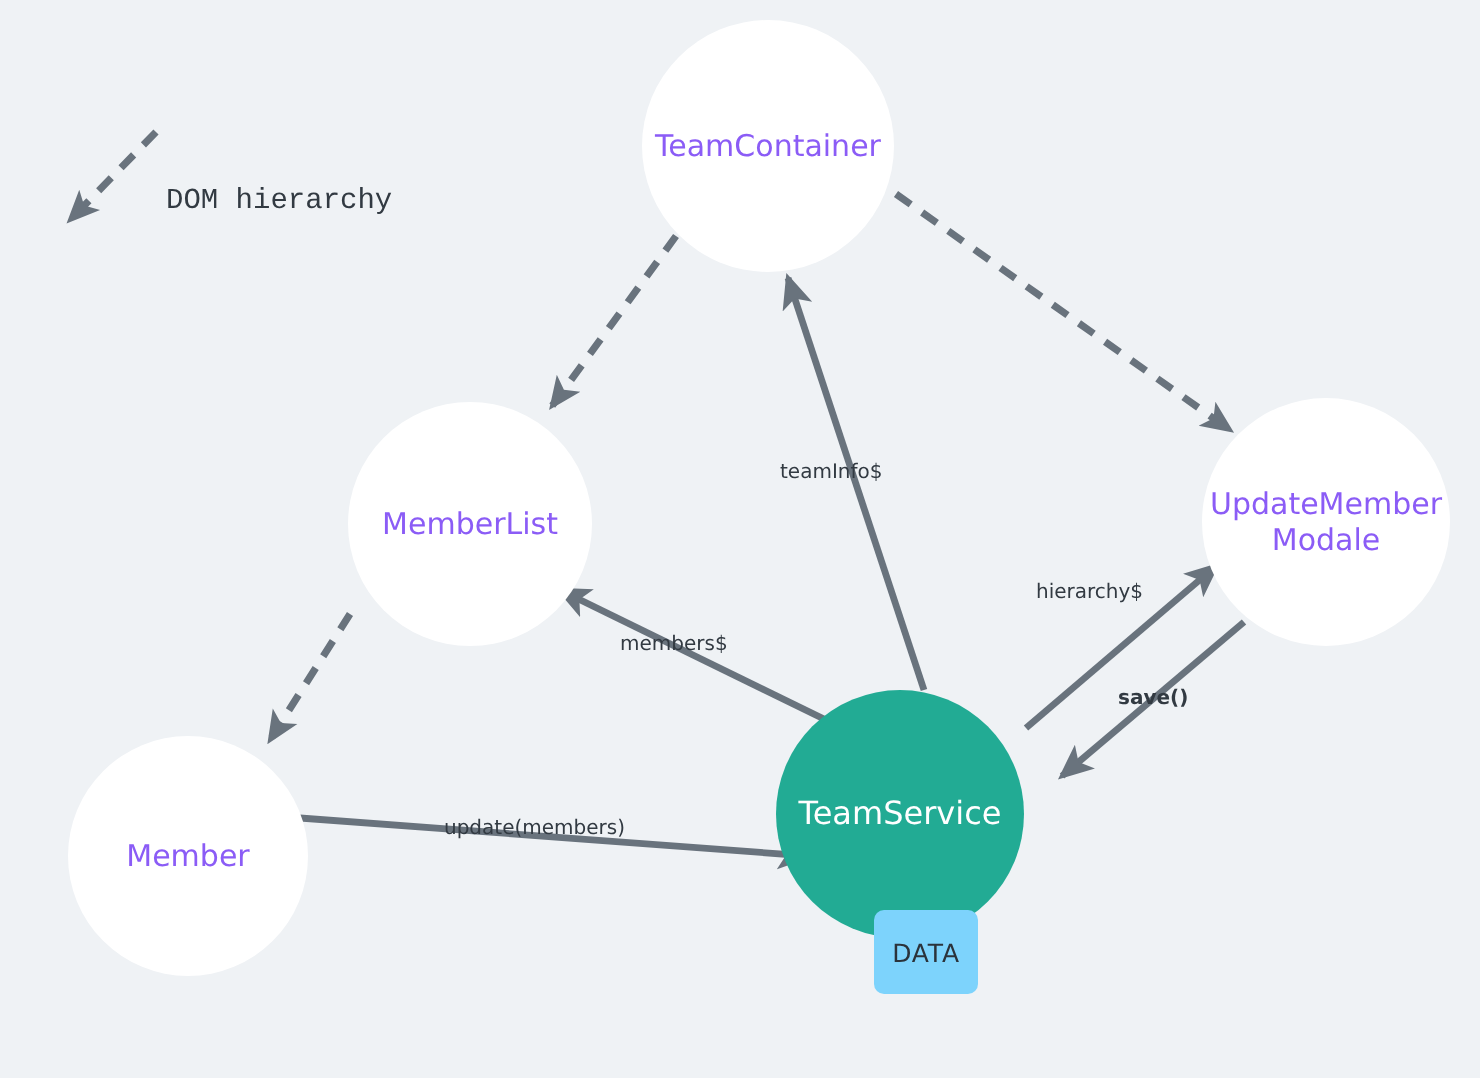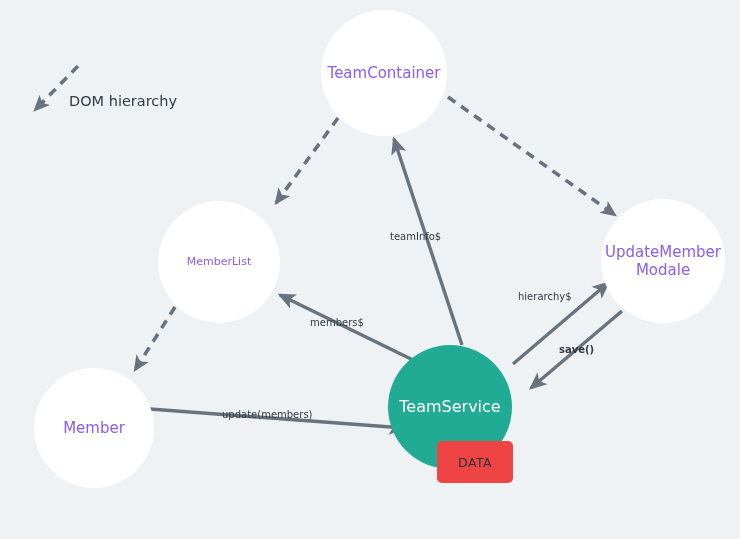--- a/index.html
+++ b/index.html
@@ -96,42 +96,42 @@
         <line x1="622" y1="311" x2="531" y2="388" stroke="#69737d" stroke-linecap="butt" stroke-width="3.4" marker-end="url(#arrow-solid)"></line>
         <line x1="150" y1="409" x2="404" y2="428" stroke="#69737d" stroke-linecap="butt" stroke-width="3.4" marker-end="url(#arrow-solid)"></line>
         <line x1="78" y1="66" x2="35" y2="110" stroke="#69737d" stroke-width="3.6" stroke-dasharray="9 7" marker-end="url(#arrow-dashed)"></line>
       </g>
   </svg>
 
   <div class="node white" style="left: 321px; top: 10px; width: 126px; height: 126px; font-size: 15px;">
     <span class="node-label">TeamContainer</span>
   </div>
 
-  <div class="node white" style="left: 158px; top: 201px; width: 122px; height: 122px; font-size: 11px;">
+  <div class="node white" style="left: 174px; top: 201px; width: 122px; height: 122px; font-size: 15px;">
     <span class="node-label">MemberList</span>
   </div>
 
   <div class="node white" style="left: 601px; top: 199px; width: 124px; height: 124px; font-size: 15px;">
     <span class="node-label">UpdateMember
 Modale</span>
   </div>
 
   <div class="node white" style="left: 34px; top: 368px; width: 120px; height: 120px; font-size: 15px;">
     <span class="node-label">Member</span>
   </div>
 
   <div class="node accent" style="left: 388px; top: 345px; width: 124px; height: 124px; font-size: 16px; background: rgb(34, 171, 148);">
     <span class="node-label">TeamService</span>
   </div>
 
-  <div class="data-box" style="left: 437px; top: 441px; width: 76px; height: 42px; background: #ef4444;">
+  <div class="data-box" style="left: 437px; top: 455px; width: 52px; height: 42px; background: #7dd3fc;">
     <span>DATA</span>
   </div>
 
-  <div class="legend-label" style="left: 69px; top: 94px;">DOM hierarchy</div>
+  <div class="legend-label" style="left: 83px; top: 94px; font-family: Liberation Mono, monospace;">DOM hierarchy</div>
 
   <div id="edge-label-layer">
       <div class="edge-label" style="left: 390px; top: 232px;">teamInfo$</div>
       <div class="edge-label" style="left: 310px; top: 318px;">members$</div>
       <div class="edge-label" style="left: 518px; top: 292px;">hierarchy$</div>
       <div class="edge-label" style="left: 559px; top: 345px; font-weight: bold;">save()</div>
       <div class="edge-label" style="left: 222px; top: 410px;">update(members)</div>
     </div>
 
 </div>

